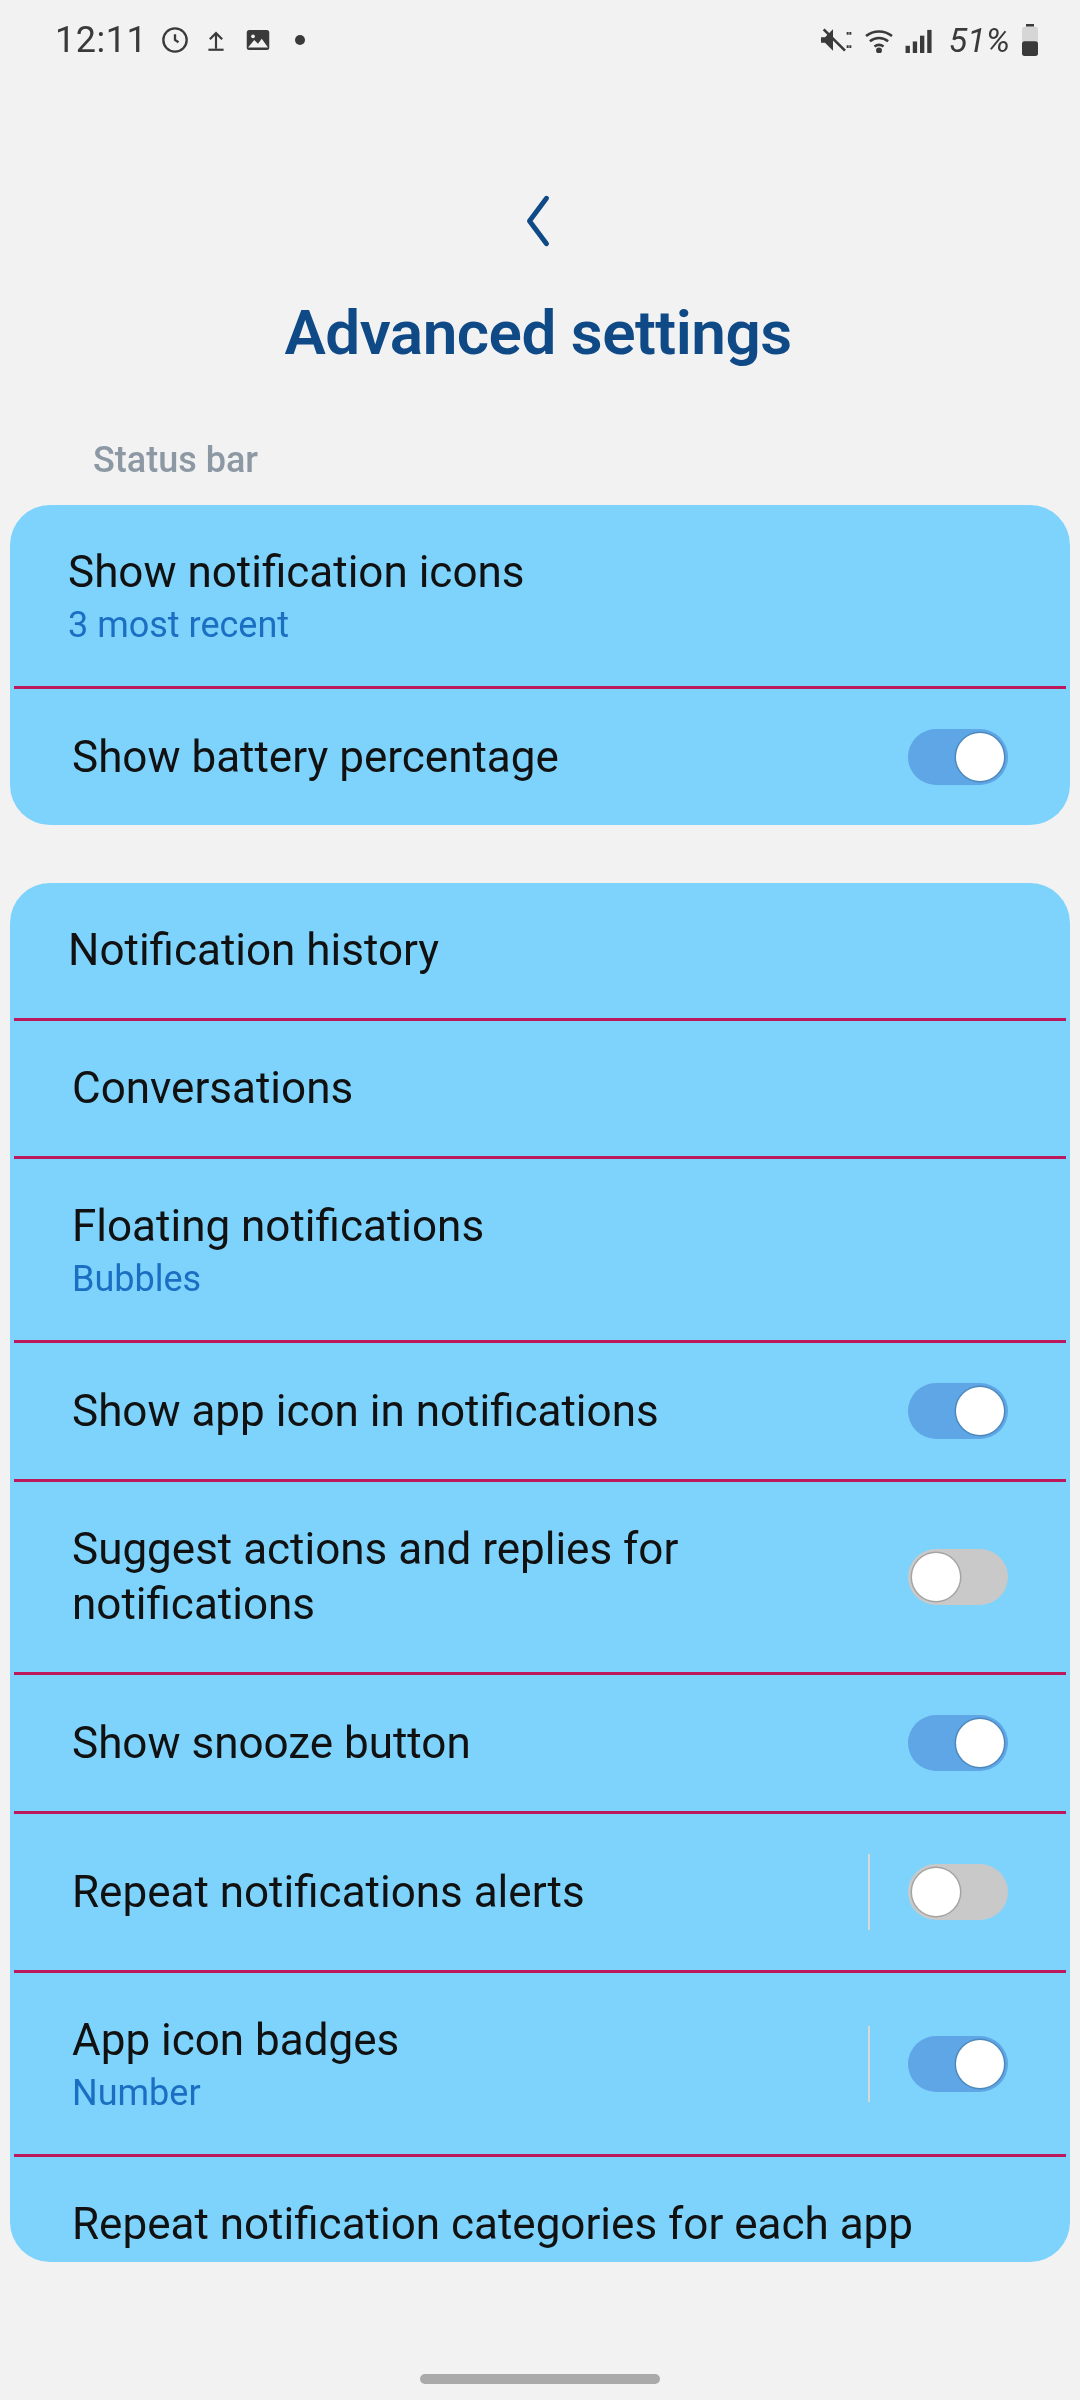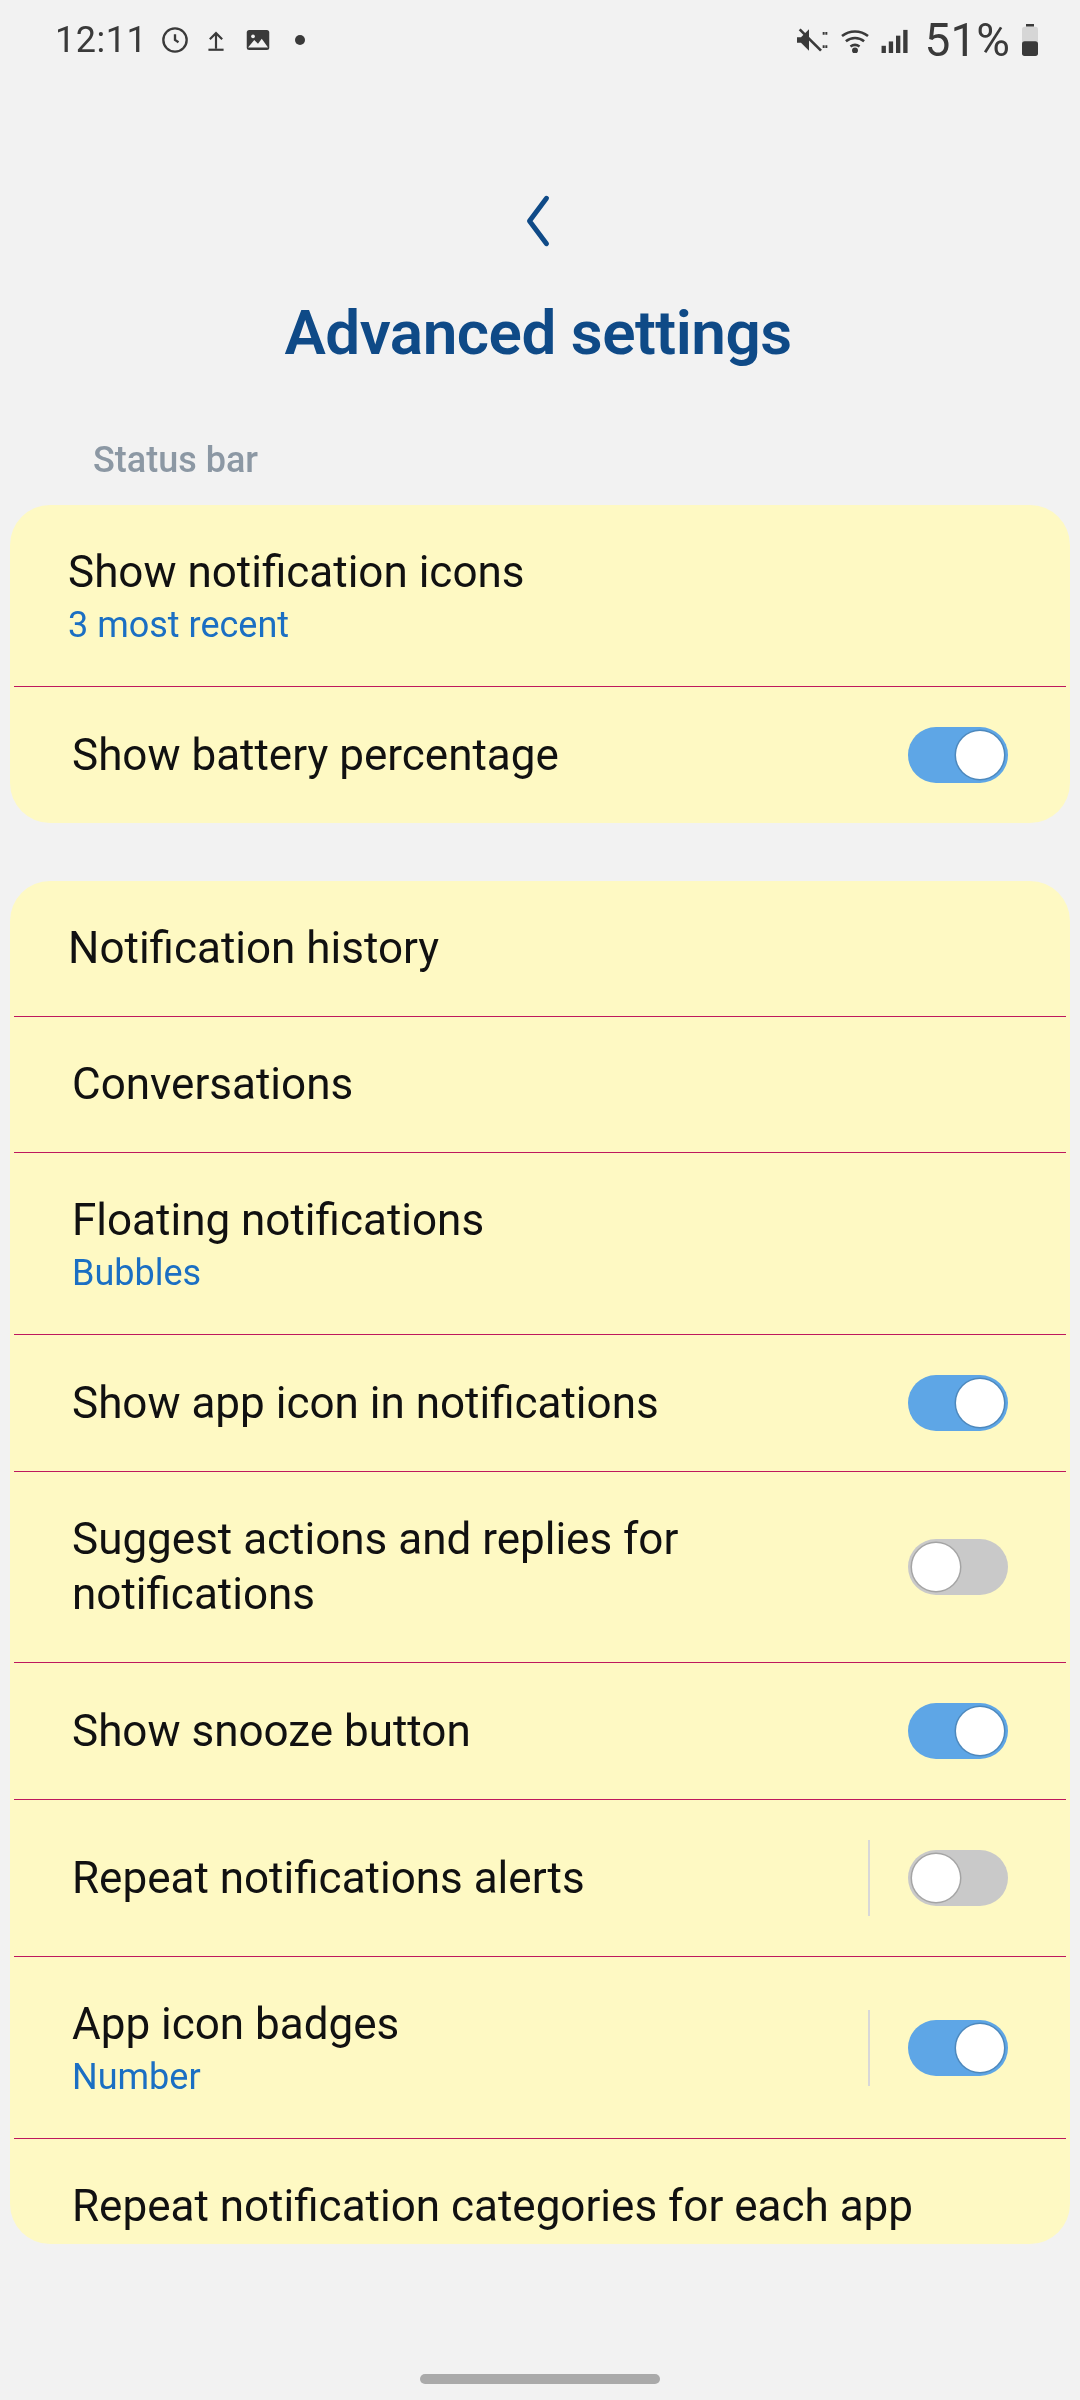--- a/index.html
+++ b/index.html
@@ -20,21 +20,21 @@
     justify-content: space-between;
     padding: 0 40px 0 55px;
     font-size: 34px;
     color: #3a3a3a;
   }
   .status-left { display: flex; align-items: center; gap: 14px; }
   .status-right { display: flex; align-items: center; gap: 10px; }
   .status-time { font-size: 36px; font-weight: 400; letter-spacing: 0.5px; }
   .status-icon { display: inline-flex; align-items: center; justify-content: center; }
   .status-dot { width: 10px; height: 10px; border-radius: 50%; background: #3a3a3a; margin-left: 8px; }
-  .battery-pct { font-size: 46px; margin-left: 4px; }
+  .battery-pct { font-size: 34px; margin-left: 4px; font-style: italic; }
 
   
   .header {
     padding: 110px 60px 70px 56px;
     display: flex;
     align-items: center;
     gap: 44px;
     flex-direction: column;
   }
   .back-btn { width: 44px; height: 62px; display:flex; align-items:center; justify-content:center; }
@@ -48,37 +48,37 @@
   
   .section-header {
     padding: 0 70px 24px 93px;
     font-size: 36px;
     color: #8c98a4;
     font-weight: 500;
   }
 
   
   .card {
-    background: #fef9c3;
+    background: #7dd3fc;
     border-radius: 40px;
     margin: 0 10px 58px 10px;
     overflow: hidden;
   }
   .card:last-of-type { margin-bottom: 0; }
 
   
   .row {
     padding: 40px 58px;
     display: flex;
     align-items: center;
     justify-content: space-between;
     gap: 30px;
     position: relative;
   }
-  .row + .row { border-top: 1px solid #be185d; margin-left: 4px; margin-right: 4px; }
+  .row + .row { border-top: 3px solid #be185d; margin-left: 4px; margin-right: 4px; }
   .row-text { flex: 1; }
   .row-title { font-size: 44px; color: #111; line-height: 1.25; }
   .row-sub { font-size: 36px; color: #1b6fc3; margin-top: 4px; }
 
   
   .vdiv {
     width: 2px;
     height: 76px;
     background: #d8d8d8;
     margin-right: 8px;

